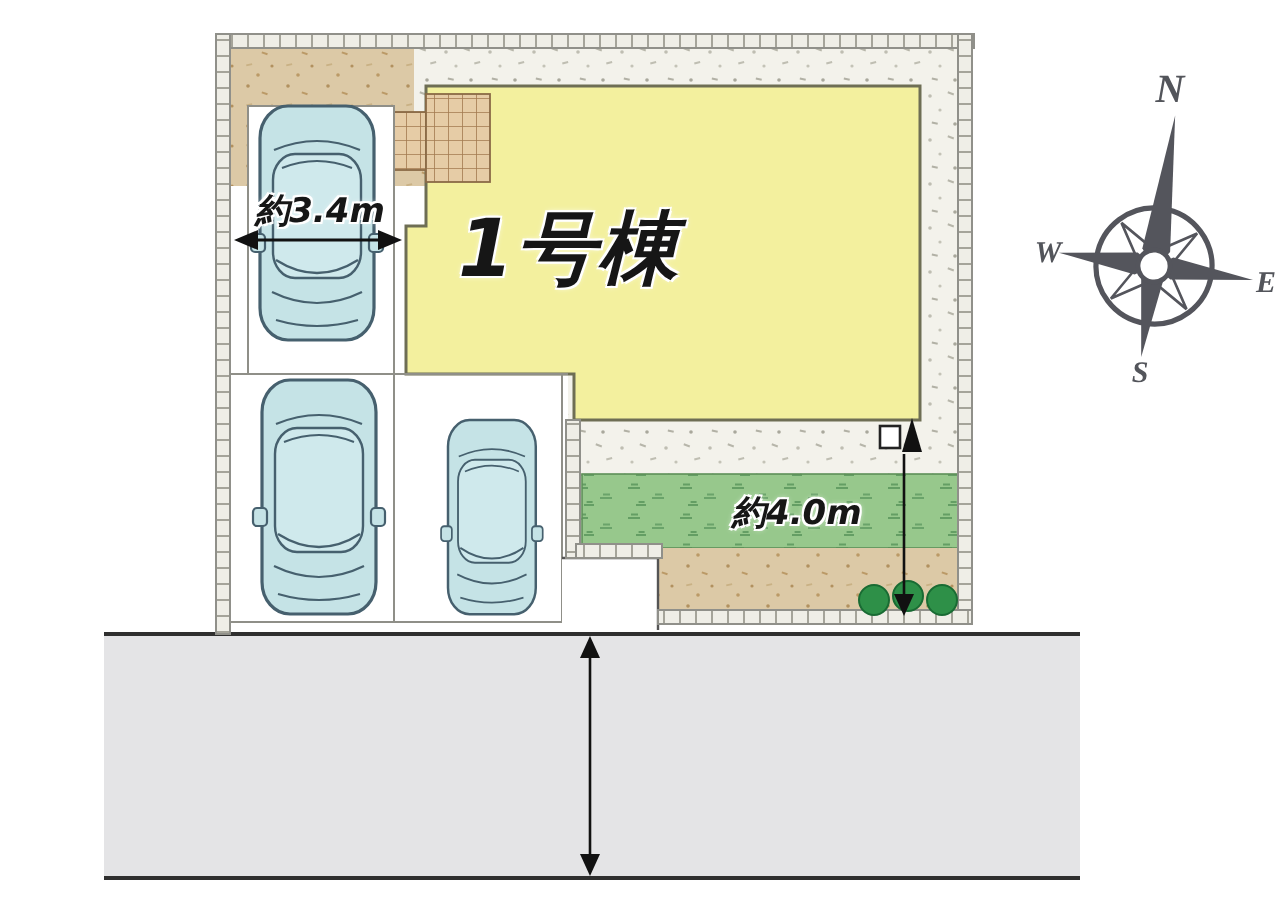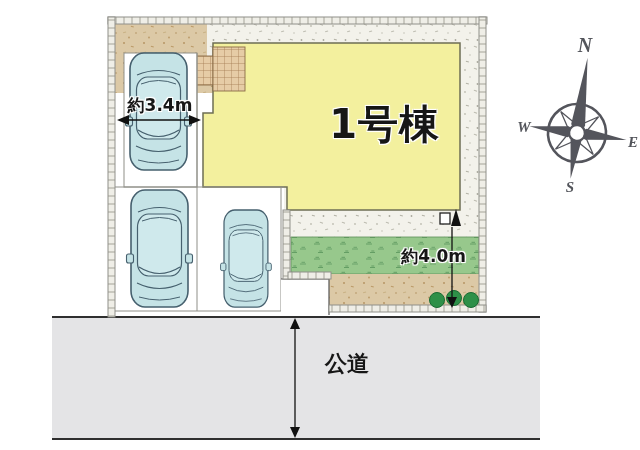--- a/index.html
+++ b/index.html
@@ -3,21 +3,21 @@
 <meta charset="utf-8">
 <style>
   html,body{margin:0;padding:0;background:#ffffff;}
   #stage{
     position:relative;width:640px;height:450px;background:#ffffff;overflow:hidden;
     font-family:"DejaVu Sans","Liberation Sans",sans-serif;
   }
   #plan-svg{position:absolute;left:0;top:0;}
   .lbl{position:absolute;color:#161616;
        text-shadow:-1px -1px 0 #fff,1px -1px 0 #fff,-1px 1px 0 #fff,1px 1px 0 #fff,0 0 3px #fff;
-       white-space:nowrap;}
+       white-space:nowrap;font-style:italic;}
   .building-lbl{font-size:40px;font-weight:bold;letter-spacing:1px;}
   .dim-lbl{font-size:17px;font-weight:600;}
   .road-lbl{font-size:22px;font-weight:600;line-height:28px;text-align:center;text-shadow:none;}
   .compass-lbl{font-family:"Liberation Serif","DejaVu Serif",serif;font-style:italic;
                font-weight:bold;color:#53555b;text-shadow:none;}
 </style>
 </head>
 <body>
 
 <div id="stage">
@@ -162,27 +162,26 @@
       <g fill="#54555c">
         <polygon points="0,-76 7,-8 0,2 -7,-8"></polygon>
         <polygon points="0,46 5.5,7 0,0 -5.5,7"></polygon>
         <polygon points="-48,0 -9,5.5 0,0 -9,-5.5"></polygon>
         <polygon points="50,0 9,-5.5 0,0 9,5.5"></polygon>
       </g>
       <circle r="8" fill="#ffffff" stroke="#54555c" stroke-width="2.4"></circle>
     </g>
   </svg>
 
-  <div class="lbl building-lbl" style="left:240px;top:97px;width:200px;text-align:right;">1号棟</div>
+  <div class="lbl building-lbl" style="left:229px;top:97px;width:200px;text-align:left;">1号棟</div>
 
   <div class="lbl dim-lbl" style="left:110px;top:94px;width:100px;text-align:center;">約3.4m</div>
 
-  <div class="lbl dim-lbl" style="left:366px;top:245px;width:100px;text-align:right;">約4.0m</div>
+  <div class="lbl dim-lbl" style="left:366px;top:245px;width:100px;text-align:left;">約4.0m</div>
 
   <div class="lbl road-lbl" style="left:272px;top:350px;width:150px;">
-    <span style="display:block;">公道</span>
   </div>
 
   <div class="lbl compass-lbl" style="left:573px;top:34px;width:24px;text-align:center;font-size:20px;">N</div>
   <div class="lbl compass-lbl" style="left:512px;top:119px;width:24px;text-align:center;font-size:15px;">W</div>
   <div class="lbl compass-lbl" style="left:621px;top:134px;width:24px;text-align:center;font-size:15px;">E</div>
   <div class="lbl compass-lbl" style="left:558px;top:179px;width:24px;text-align:center;font-size:15px;">S</div>
 </div>
 
 </body></html>

